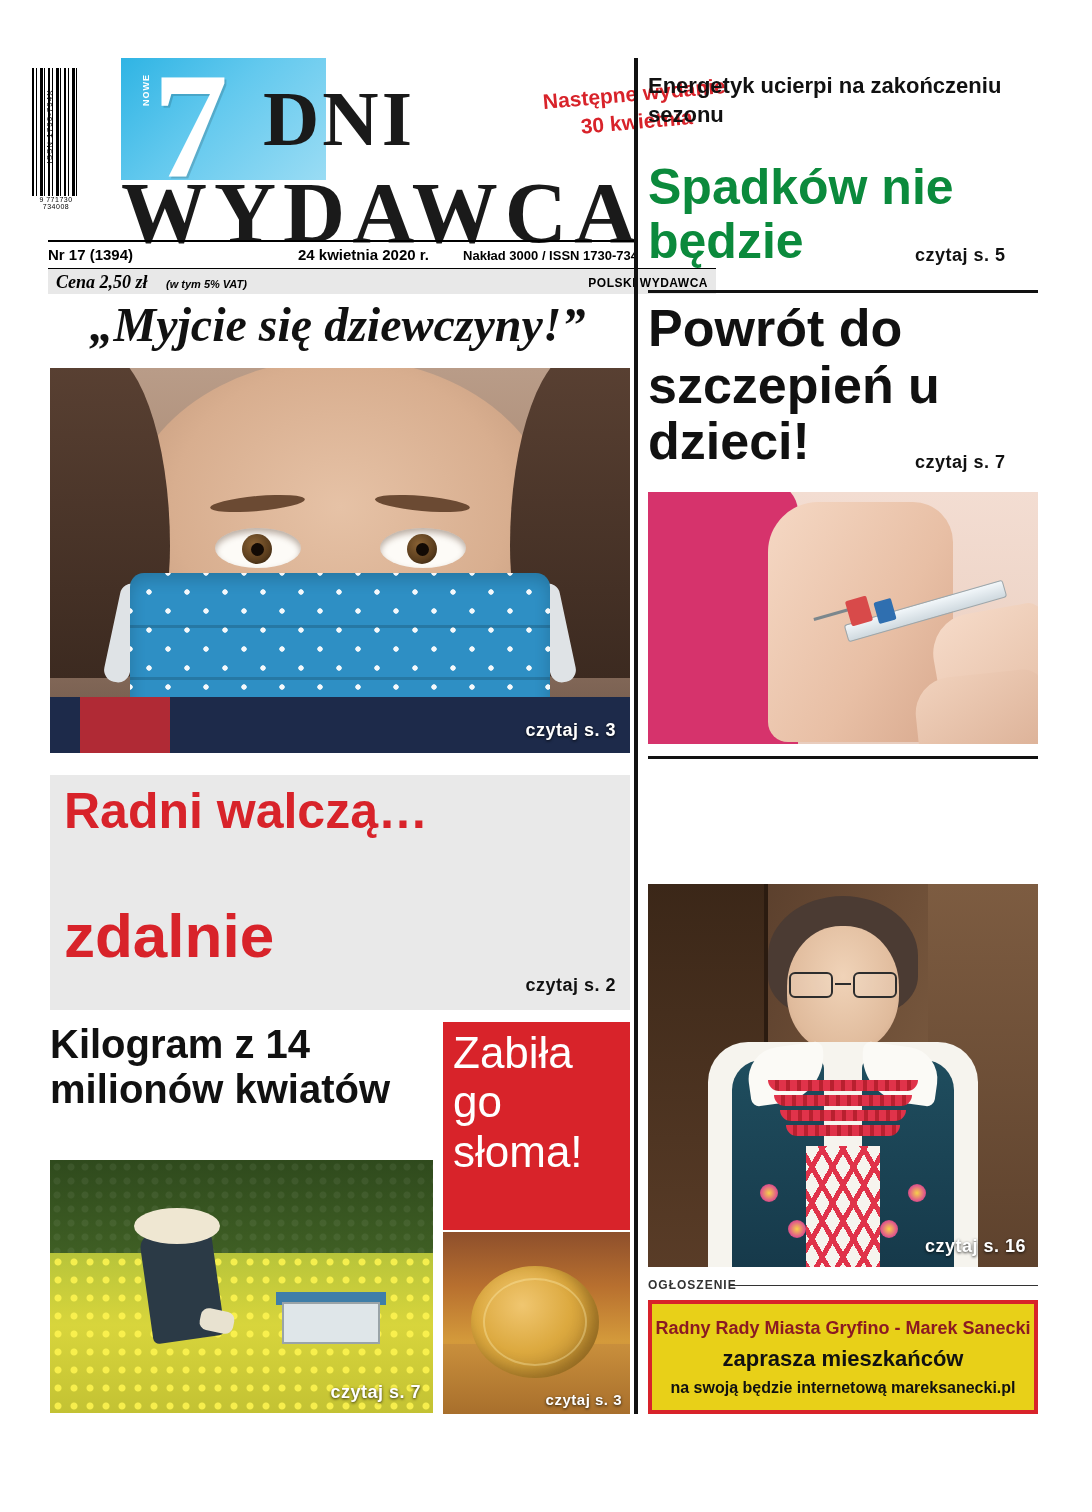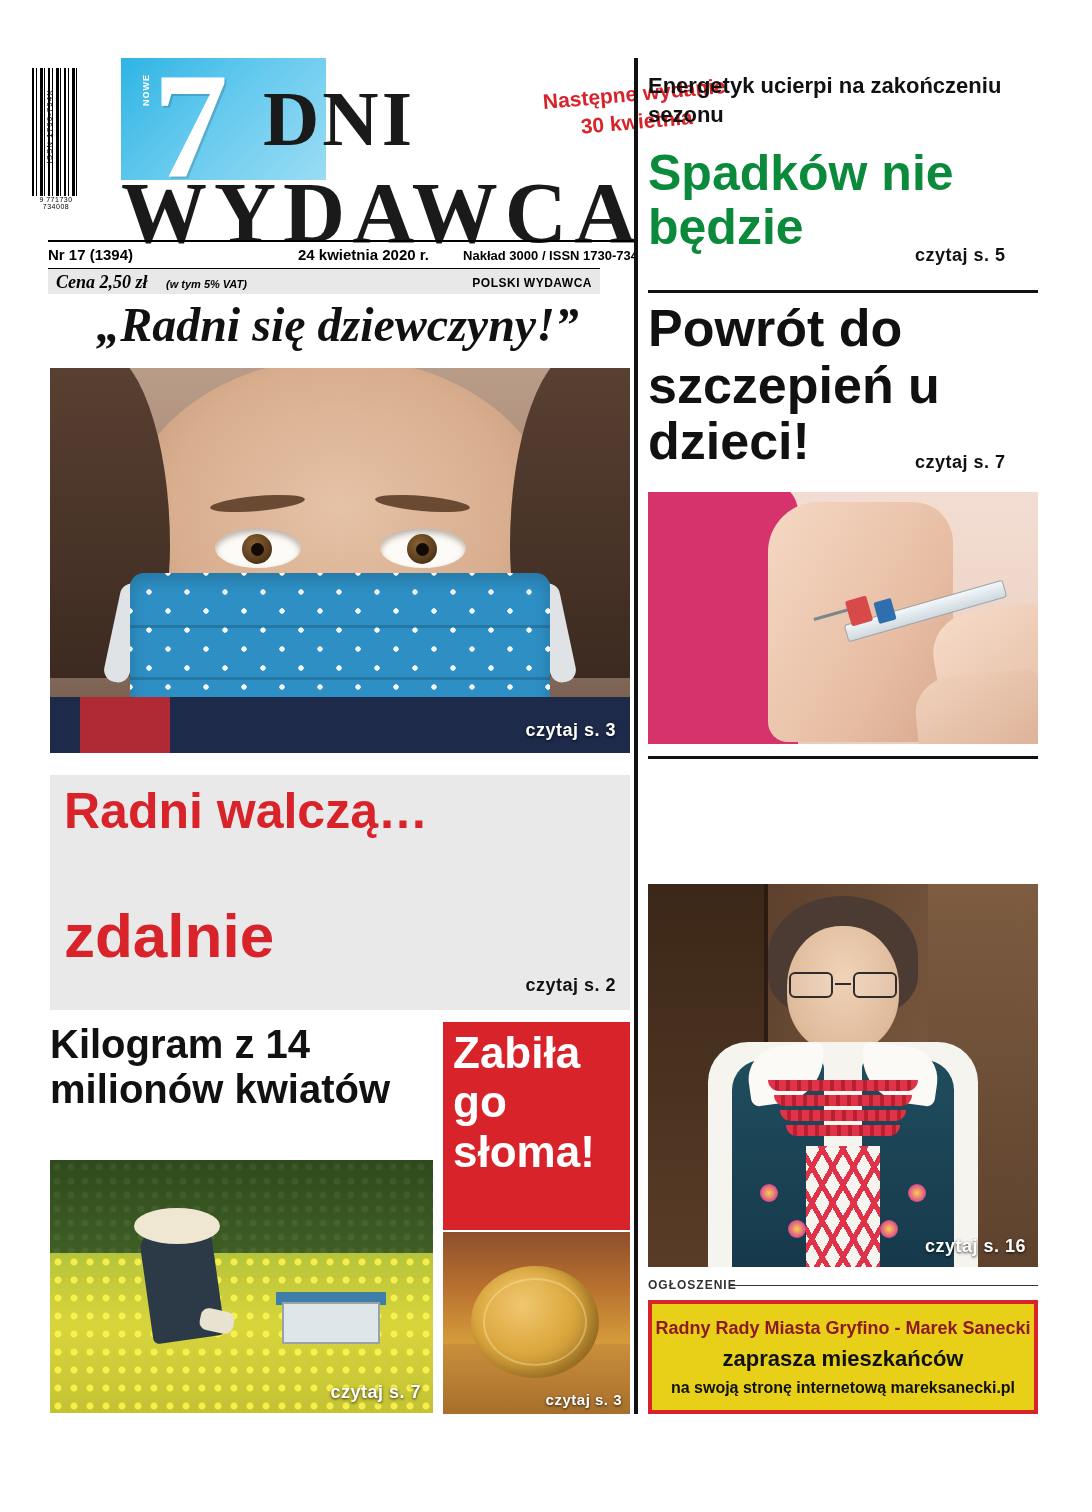--- a/index.html
+++ b/index.html
@@ -90,21 +90,21 @@
     position: absolute; left: 30px; top: 182px; width: 590px; height: 26px;
     border-top: 2px solid #000;
     padding-top: 2px;
     font-size: 15px; font-weight: bold; color: #000;
   }
   .issue-line .nr { position: absolute; left: 0; top: 4px; }
   .issue-line .date { position: absolute; left: 250px; top: 4px; }
   .issue-line .naklad { position: absolute; right: 0px; top: 6px; font-size: 13px; font-weight: bold; }
 
   .price-bar {
-    position: absolute; left: 30px; top: 210px; width: 552px; height: 26px;
+    position: absolute; left: 30px; top: 210px; width: 668px; height: 26px;
     background: #e8e8e8;
     border-top: 1px solid #000;
   }
   .price-bar .price {
     position: absolute; left: 8px; top: 3px;
     font-family: "Liberation Serif", serif;
     font-style: italic; font-weight: bold; font-size: 18px; color: #000;
   }
   .price-bar .vat { font-size: 11px; font-style: italic; font-weight: bold; }
   .price-bar .wydawca {
@@ -277,21 +277,21 @@
     background: #3f7ea8;
   }
   .cz-bees { position: absolute; right: 12px; bottom: 10px; }
 
   .zabila-box {
     position: absolute; left: 443px; top: 1022px; width: 187px; height: 208px;
     background: #d8232a;
   }
   .zabila-box .t {
     position: absolute; left: 10px; top: 6px; right: 6px;
-    color: #ffffff; font-weight: bold; font-size: 44px; line-height: 1.12;
+    color: #ffffff; font-weight: normal; font-size: 44px; line-height: 1.12;
   }
   .photo-straw {
     position: absolute; left: 443px; top: 1232px; width: 187px; height: 182px;
     overflow: hidden; background: #b07a36;
   }
   .ps-sky { position: absolute; inset: 0;
     background: linear-gradient(180deg,#8e4f2c 0%, #b8702f 30%, #d49a3b 60%, #b97e34 100%); }
   .ps-field { position: absolute; left: 0; bottom: 0; width: 100%; height: 70px;
     background: linear-gradient(180deg,#c98f3c 0%, #a86f2c 100%); }
   .ps-bale {
@@ -311,21 +311,21 @@
     position: absolute; left: 634px; top: 58px; width: 4px; height: 1356px;
     background: #111;
   }
 
   
   .kicker {
     position: absolute; left: 648px; top: 72px; width: 380px;
     font-weight: bold; font-size: 22px; color: #111; line-height: 1.3;
   }
   .spadkow {
-    position: absolute; left: 648px; top: 146px; width: 380px;
+    position: absolute; left: 648px; top: 160px; width: 380px;
     font-weight: bold; font-size: 50px; color: #0b8a3c; line-height: 1.08;
   }
   .cz-spadkow { position: absolute; left: 915px; top: 245px; }
 
   .hr-right-1 {
     position: absolute; left: 648px; top: 290px; width: 390px; height: 3px; background: #111;
   }
 
   .powrot {
     position: absolute; left: 648px; top: 300px; width: 390px;
@@ -523,21 +523,21 @@
       <span class="naklad">Nakład 3000 / ISSN 1730-734</span>
     </div>
 
     <div class="price-bar">
       <span class="price">Cena 2,50 zł</span>
       <span class="vat" style="position:absolute;left:118px;top:9px;">(w tym 5% VAT)</span>
       <span class="wydawca">POLSKI WYDAWCA</span>
     </div>
   </div>
 
-  <div class="lead-headline">„Radni się dziewczyny!”</div>
+  <div class="lead-headline">„Myjcie się dziewczyny!”</div>
 
   <div class="photo-mask">
     <div class="pm-bg"></div>
     <div class="pm-face"></div>
     <div class="pm-hair-l"></div>
     <div class="pm-hair-r"></div>
     <div class="pm-brow l"></div>
     <div class="pm-brow r"></div>
     <div class="pm-eye l">
       <div class="pm-iris">
@@ -649,16 +649,16 @@
     <div class="pl-flower" style="right:140px;top:336px;"></div>
     <div class="czytaj cz-lady">czytaj s. 16</div>
   </div>
 
   <div class="ogl-label">OGŁOSZENIE</div>
   <div class="ogl-line"></div>
 
   <div class="ad-box">
     <div class="l1">Radny Rady Miasta Gryfino - Marek Sanecki</div>
     <div class="l2">zaprasza mieszkańców</div>
-    <div class="l3">na swoją stronę internetową mareksanecki.pl</div>
+    <div class="l3">na swoją będzie internetową mareksanecki.pl</div>
   </div>
 
 </div>
 
 </body></html>

